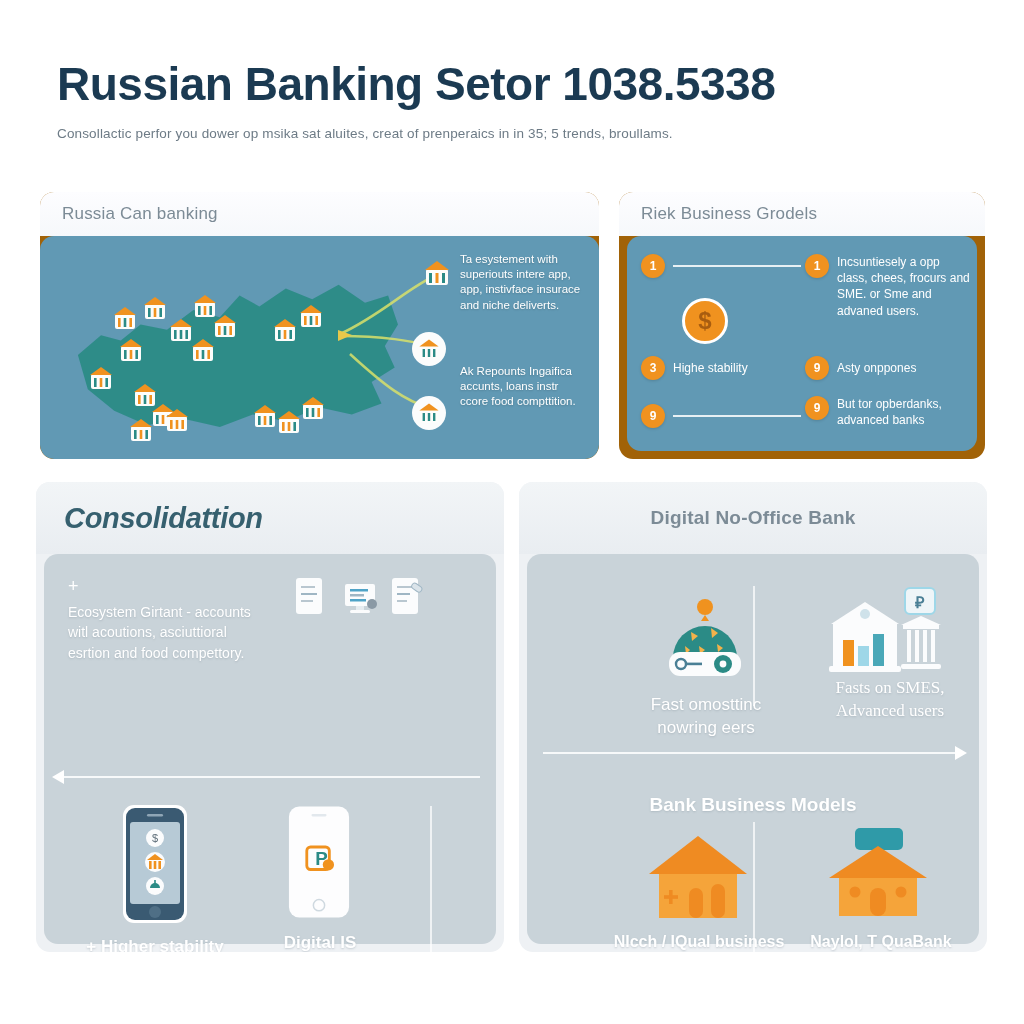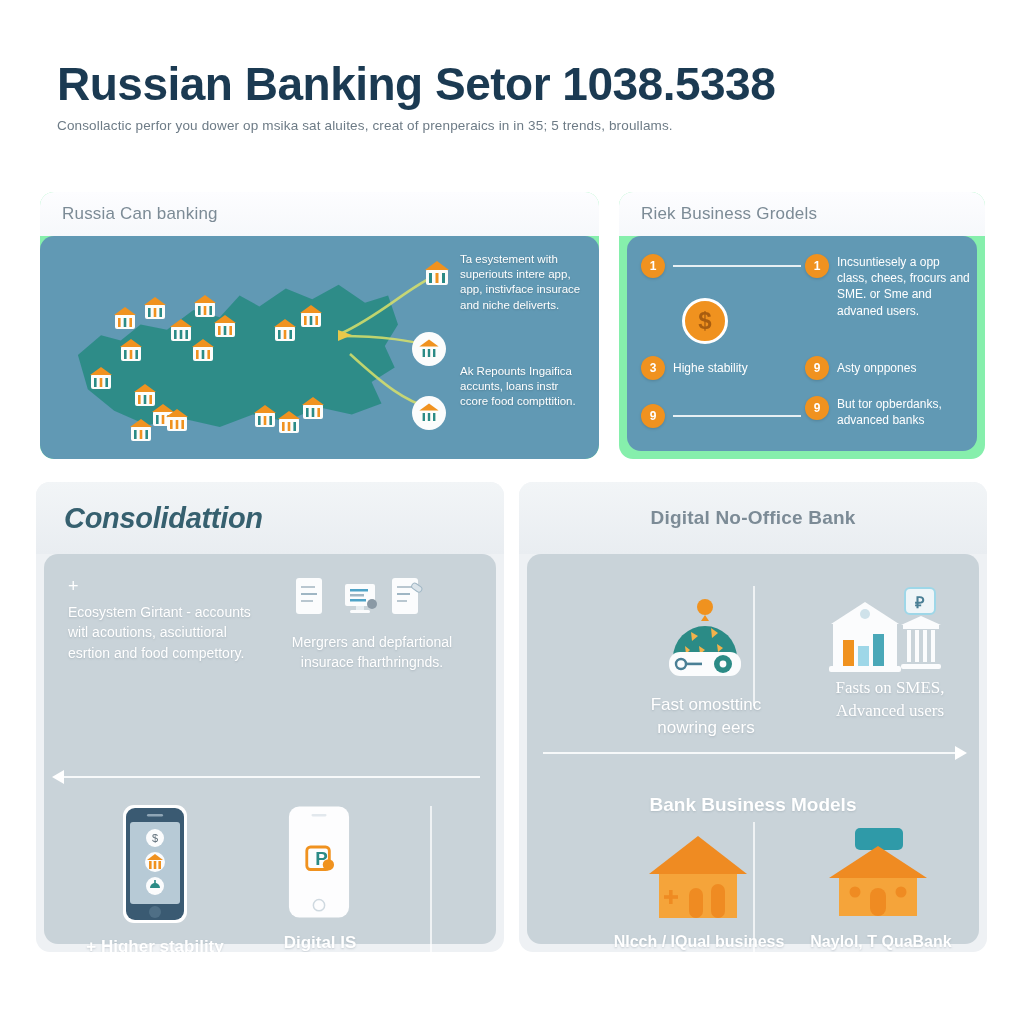--- a/index.html
+++ b/index.html
@@ -15,32 +15,32 @@
   #header { position: absolute; left: 57px; top: 60px; width: 910px; }
   #title {
     font-size: 46px;
     font-weight: bold;
     color: #1b3a52;
     letter-spacing: -0.5px;
     line-height: 1.05;
     white-space: nowrap;
   }
   #subtitle {
-    margin-top: 10px;
+    margin-top: 18px;
     font-size: 13.5px;
     color: #6d7b86;
     letter-spacing: 0.15px;
   }
 
   
   .card {
     position: absolute;
     border-radius: 14px;
     overflow: hidden;
-    background: #86efac;
+    background: #a16207;
   }
   .card-head {
     height: 44px;
     display: flex;
     align-items: center;
     background: linear-gradient(180deg,#fdfdff 0%, #f6f8fb 100%);
   }
   .card-head-title {
     font-size: 17px;
     color: #7c8b96;
@@ -456,21 +456,20 @@
       <span class="doc-icon">
         <svg viewBox="0 0 38 42" width="38" height="42">
             <rect x="2" y="2" width="26" height="36" rx="3" fill="#fbfcfd"></rect>
             <rect x="7" y="10" width="15" height="2" fill="#b9c7d0"></rect>
             <rect x="7" y="17" width="13" height="2" fill="#9fb6c4"></rect>
             <rect x="7" y="24" width="10" height="2" fill="#b9c7d0"></rect>
             <rect x="24" y="6" width="11" height="6" rx="3" transform="rotate(35 24 6)" fill="#dbe4ea" stroke="#9fb6c4"></rect>
           </svg>
       </span>
     </div>
-    <div class="cons-text" style="position:absolute; left:228px; top:78px; width:200px; text-align:center;">Mergrers and depfartional insurace fharthringnds.</div>
 
     <div id="cons-divider"></div>
     <svg style="position:absolute; left:8px; top:216px;" width="16" height="14" viewBox="0 0 16 14">
       <polygon points="0,7 12,0 12,14" fill="#ffffff"></polygon>
     </svg>
 
     <div style="position:absolute; left:78px; top:250px;">
       <svg viewBox="0 0 66 120" width="66" height="120">
         <rect x="1" y="1" width="64" height="118" rx="11" fill="#ffffff"></rect>
         <rect x="4" y="4" width="58" height="112" rx="9" fill="#3a5a72"></rect>

